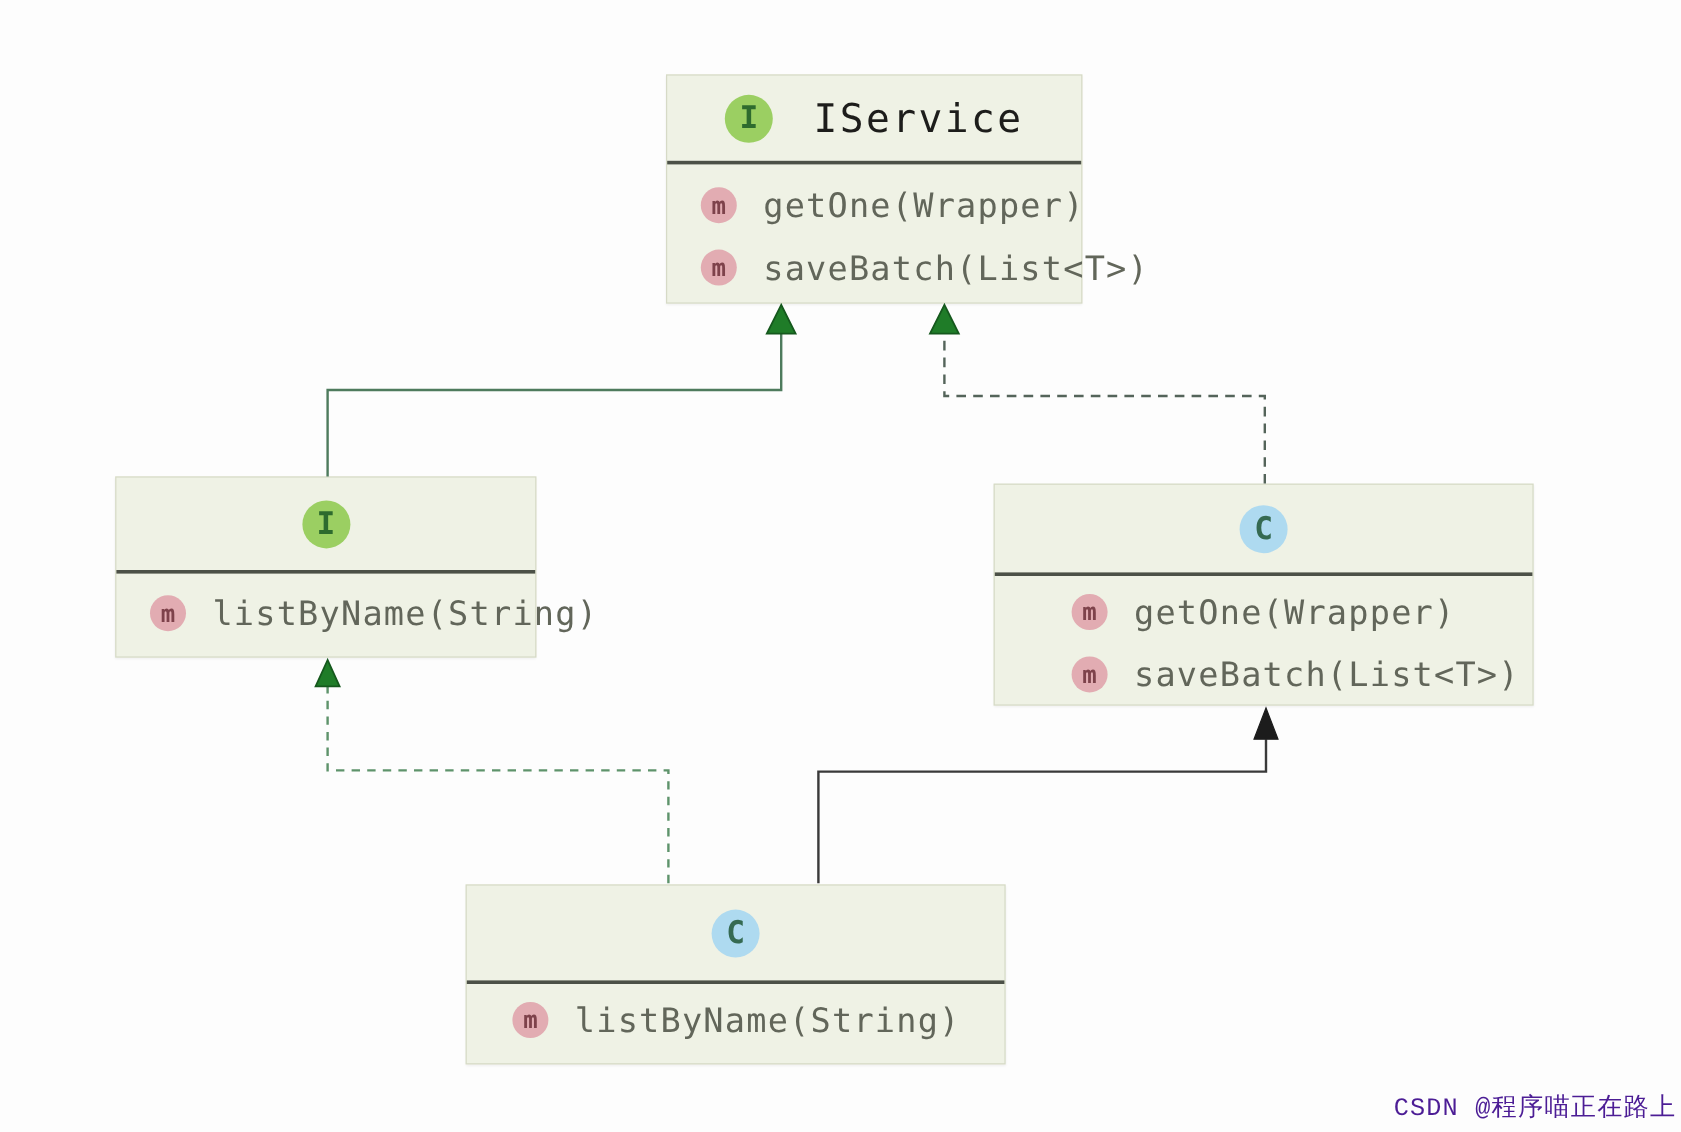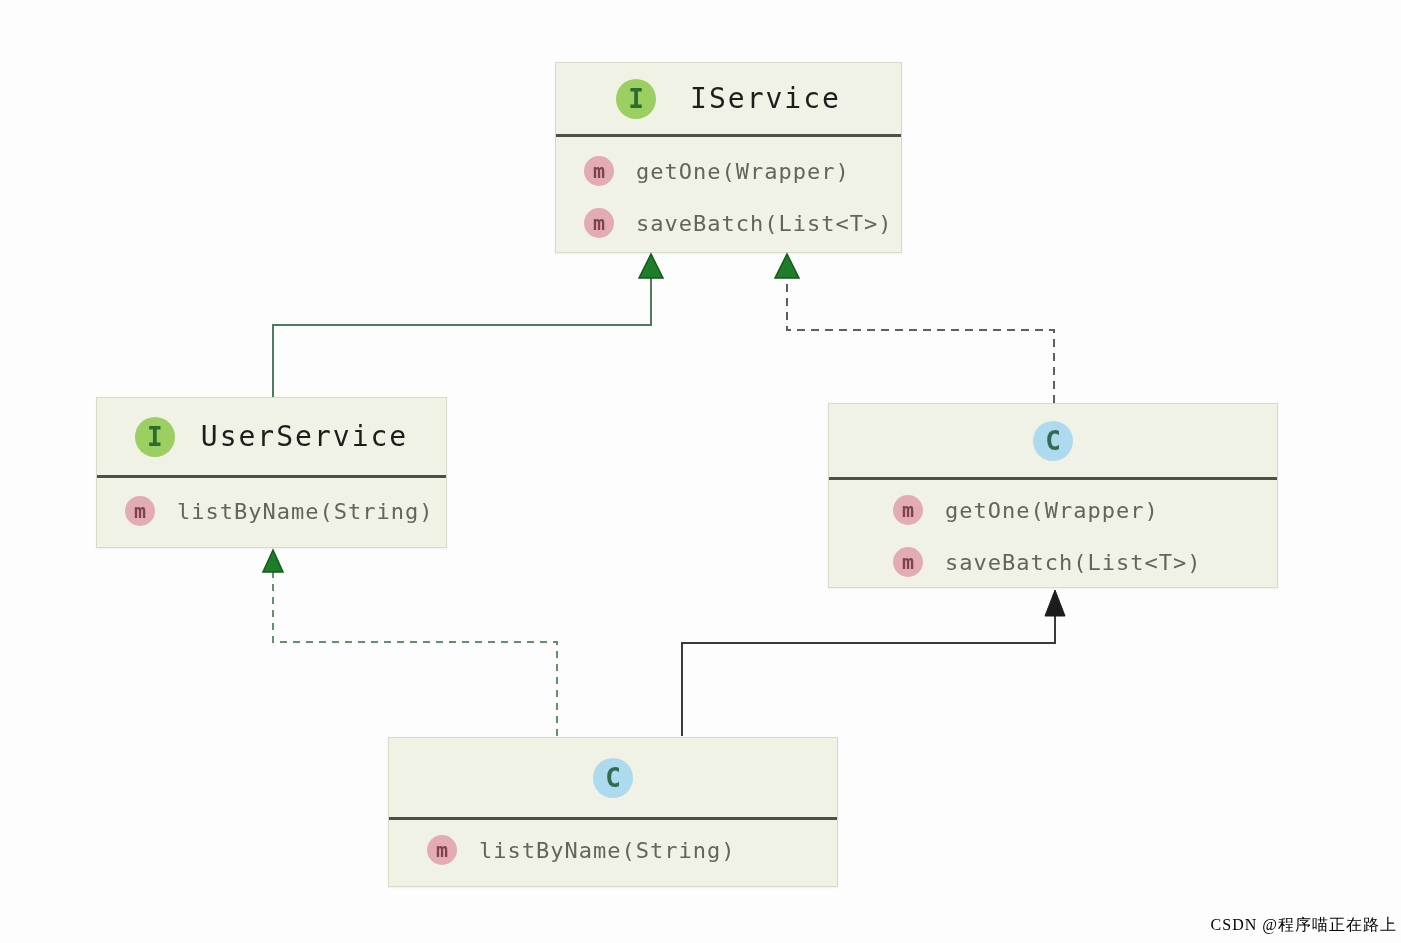--- a/index.html
+++ b/index.html
@@ -29,38 +29,38 @@
     flex:0 0 auto;
   }
   .badge-title  { width:40px; height:40px; font-size:26px; font-weight:bold; }
   .badge-interface { background:#9bcf62; color:#2e6b2e; }
   .badge-class     { background:#aedaf0; color:#356a52; }
   .badge-method {
     width:30px; height:30px; font-size:20px; font-weight:bold;
     background:#e2acb2; color:#7e424b;
   }
   .box-title {
-    font-size:28px; letter-spacing:2px; color:#1d1d1b; white-space:nowrap;
+    font-size:33px; letter-spacing:2px; color:#1d1d1b; white-space:nowrap;
   }
   .box-divider { height:3px; background:#4c5147; }
   .box-methods { display:flex; flex-direction:column; }
   .method-row { display:flex; align-items:center; gap:22px; height:52px; }
   .method-label {
-    font-size:22px; letter-spacing:1px; color:#62665a; white-space:nowrap;
+    font-size:28px; letter-spacing:1px; color:#62665a; white-space:nowrap;
   }
 
   #edges {
     position:absolute; left:0; top:0;
     pointer-events:none;
   }
 
   .watermark {
     position:absolute; right:4px; bottom:7px;
-    font-family:Liberation Serif, serif;
-    font-size:16px; color:#000000;
+    font-family:Liberation Mono, monospace;
+    font-size:21px; color:#4c1d95;
     text-shadow:1px 1px 0 #ffffff;
     letter-spacing:1px;
   }
 </style>
 </head>
 <body>
 
 <div id="stage">
 
   <div class="uml-box" style="left:555px; top:62px; width:347px; height:191px;">
@@ -77,21 +77,20 @@
       <div class="method-row">
         <span class="badge badge-method">m</span>
         <span class="method-label">saveBatch(List&lt;T&gt;)</span>
       </div>
     </div>
   </div>
 
   <div class="uml-box" style="left:96px; top:397px; width:351px; height:151px;">
     <div class="box-header" style="height:77px; gap:26px;">
       <span class="badge badge-title badge-interface">I</span>
-      <span class="box-title">UserService</span>
     </div>
     <div class="box-divider"></div>
     <div class="box-methods" style="padding:7px 0 0 28px;">
       <div class="method-row">
         <span class="badge badge-method">m</span>
         <span class="method-label">listByName(String)</span>
       </div>
     </div>
   </div>
 

